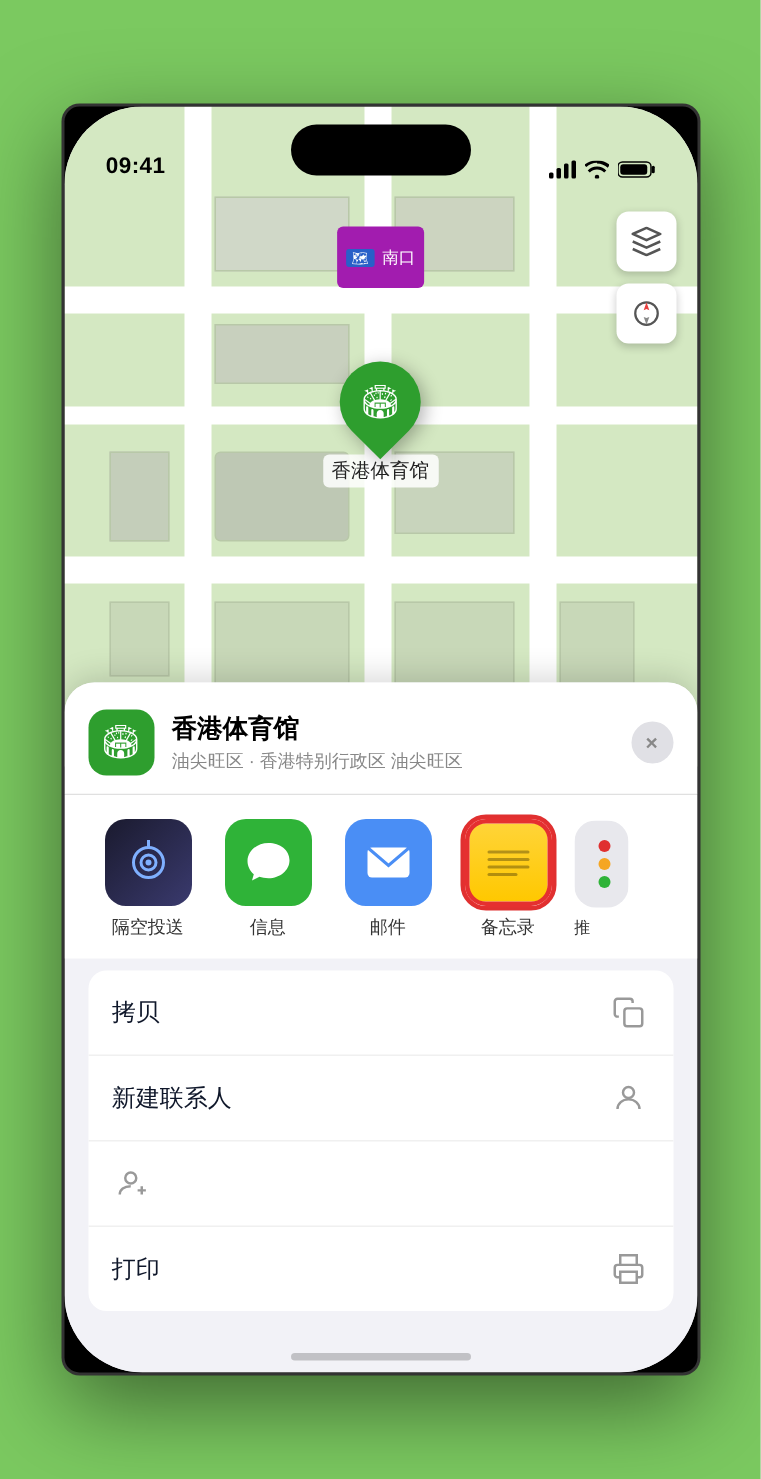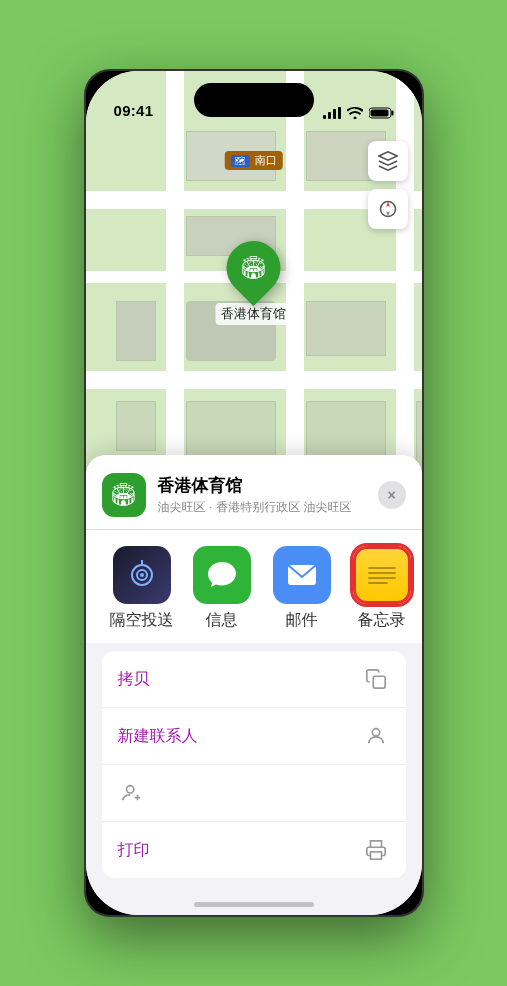--- a/index.html
+++ b/index.html
@@ -7,24 +7,24 @@
       width: 507px;
       height: 986px;
       background: #7bc960;
       display: flex;
       align-items: center;
       justify-content: center;
       font-family: -apple-system, "PingFang SC", "Helvetica Neue", sans-serif;
     }
 
     .phone-frame {
-      width: 336px;
+      width: 422px;
       height: 844px;
       background: #000;
-      border-radius: 24px;
+      border-radius: 10px;
       position: relative;
       box-shadow: 0 0 0 2px #333, 0 20px 60px rgba(0,0,0,0.5);
       overflow: hidden;
     }
 
     .phone-screen {
       position: absolute;
       top: 0; left: 0; right: 0; bottom: 0;
       border-radius: 52px;
       overflow: hidden;
@@ -176,24 +176,24 @@
       padding: 2px 6px;
       border-radius: 4px;
     }
 
     
     .map-label {
       position: absolute;
       top: 80px;
       left: 50%;
       transform: translateX(-50%);
-      background: #a16207;
+      background: #a21caf;
       color: #fff;
       font-size: 11px;
-      padding: 2px 6px;
+      padding: 13px 6px;
       border-radius: 4px;
       white-space: nowrap;
     }
 
     
     .bottom-sheet {
       position: absolute;
       bottom: 0;
       left: 0; right: 0;
       background: #f2f2f7;
@@ -290,21 +290,21 @@
     .share-icon.airdrop { background: linear-gradient(135deg, #1a1a2e, #3a3a6e); }
     .share-icon.messages { background: #2fb338; }
     .share-icon.mail { background: #4a8ef5; }
     .share-icon.notes {
       background: linear-gradient(180deg, #ffd438 0%, #ffc800 100%);
       border: 3px solid #e53030;
       box-shadow: 0 0 0 2px #e53030;
     }
 
     .share-label {
-      font-size: 16px;
+      font-size: 12px;
       color: #333;
       text-align: center;
     }
 
     
     .action-list {
       margin: 8px 16px;
       background: #fff;
       border-radius: 12px;
       overflow: hidden;
@@ -318,21 +318,21 @@
       border-bottom: 1px solid #f0f0f0;
       cursor: pointer;
     }
 
     .action-item:last-child {
       border-bottom: none;
     }
 
     .action-label {
       font-size: 16px;
-      color: #a21caf;
+      color: #0f172a;
     }
 
     .action-icon {
       width: 28px;
       height: 28px;
       display: flex;
       align-items: center;
       justify-content: center;
       color: #888;
       font-size: 20px;

